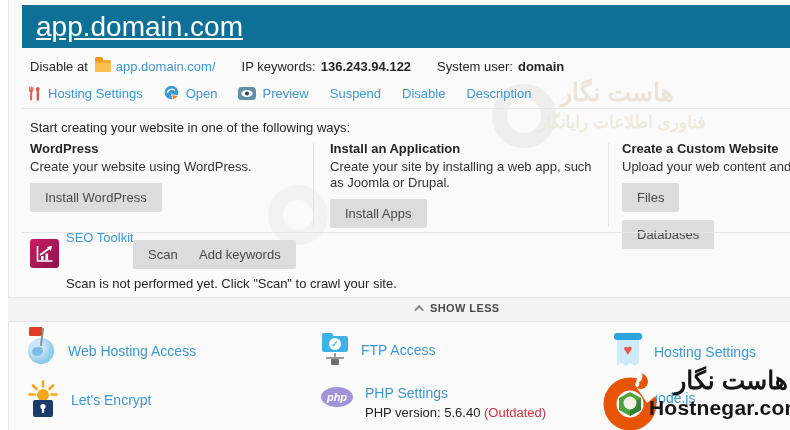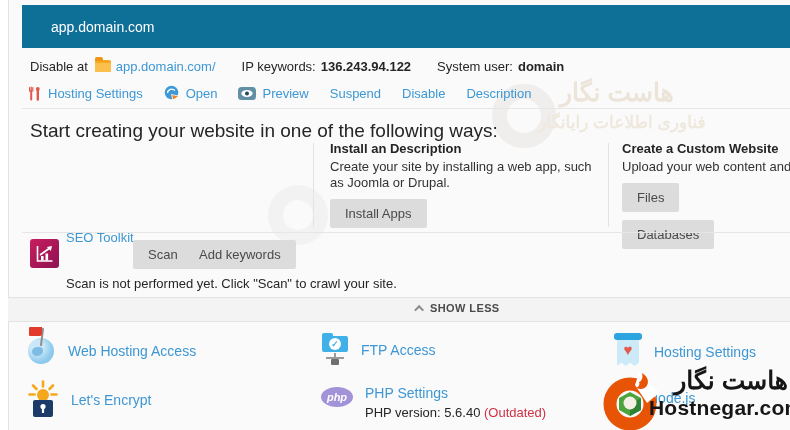--- a/index.html
+++ b/index.html
@@ -12,21 +12,21 @@
   .panel { position:absolute; left:8px; top:0; right:0; bottom:0;
     background:#fafafa; border-left:1px solid #e3e3e3; }
 
   
   .wm-ring { position:absolute; border-radius:50%; border:15px solid #f0eeec; z-index:0; }
   .wm-fa { position:absolute; color:#ece4d8; z-index:0; direction:rtl; font-weight:bold; }
 
   
   .titlebar { position:absolute; left:22px; top:5px; right:0; height:43px;
     background:#0e6f97; z-index:2; display:flex; align-items:center; }
-  .titlebar .title { color:#fff; font-size:14px; margin-left:29px; font-weight:400; }
+  .titlebar .title { color:#fff; font-size:28px; margin-left:14px; font-weight:400;text-decoration:underline; }
 
   .content { position:absolute; left:0; top:0; right:0; bottom:0; z-index:1; }
 
   
   .info-row { position:absolute; left:30px; top:57px; right:0; height:18px;
     display:flex; align-items:center; }
   .info-row .grp { display:flex; align-items:center; margin-right:26px; }
   .lbl { color:#252525; }
   .val-b { font-weight:bold; margin-left:5px; }
   a.lnk { color:#3d97d4; text-decoration:none; cursor:pointer; }
@@ -38,21 +38,21 @@
     background:#fbbf4e; border-radius:1px; }
 
   
   .action-row { position:absolute; left:27px; top:84px; height:18px;
     display:flex; align-items:center; gap:21px; }
   .action { display:flex; align-items:center; gap:6px; cursor:pointer; }
   .action a { color:#3d97d4; text-decoration:none; }
 
   .hr { position:absolute; height:1px; background:#e6e6e6; }
 
-  .heading { position:absolute; left:30px; top:120px; font-size:19px; color:#252525; }
+  .heading { position:absolute; left:30px; top:120px; font-size:13px; color:#252525; }
 
   
   .col { position:absolute; top:141px; }
   .col .c-title { font-weight:bold; color:#252525; margin-bottom:3px; }
   .col .c-desc { color:#333; line-height:16px; }
   .btn { display:inline-block; background:#dcdcdc; color:#4a4a4a; border:none;
     font-family:inherit; font-size:13px; padding:7px 15px; border-radius:2px;
     cursor:pointer; margin-top:8px; margin-right:10px; }
   .vline { position:absolute; width:1px; background:#e3e3e3; top:143px; height:84px; }
 
@@ -187,24 +187,29 @@
       </span>
       <a class="lnk">Suspend</a>
       <a class="lnk">Disable</a>
       <a class="lnk">Description</a>
     </div>
 
     <div class="hr" style="left:22px; right:0; top:108px;"></div>
 
     <div class="heading">Start creating your website in one of the following ways:</div>
 
+    <div class="col" style="left:30px; width:272px;">
+      <div class="c-title">WordPress</div>
+      <div class="c-desc">Create your website using WordPress.</div>
+      <button class="btn">Install WordPress</button>
+    </div>
     <div class="vline" style="left:313px;"></div>
 
     <div class="col" style="left:330px; width:268px;">
-      <div class="c-title">Install an Description</div>
+      <div class="c-title">Install an Application</div>
       <div class="c-desc">Create your site by installing a web app, such as Joomla or Drupal.</div>
       <button class="btn">Install Apps</button>
     </div>
     <div class="vline" style="left:608px;"></div>
 
     <div class="col" style="left:622px; width:168px; overflow:hidden;">
       <div class="c-title" style="white-space:nowrap;">Create a Custom Website</div>
       <div class="c-desc" style="white-space:nowrap;">Upload your web content and a</div>
       <button class="btn">Files</button>
       <button class="btn">Databases</button>

